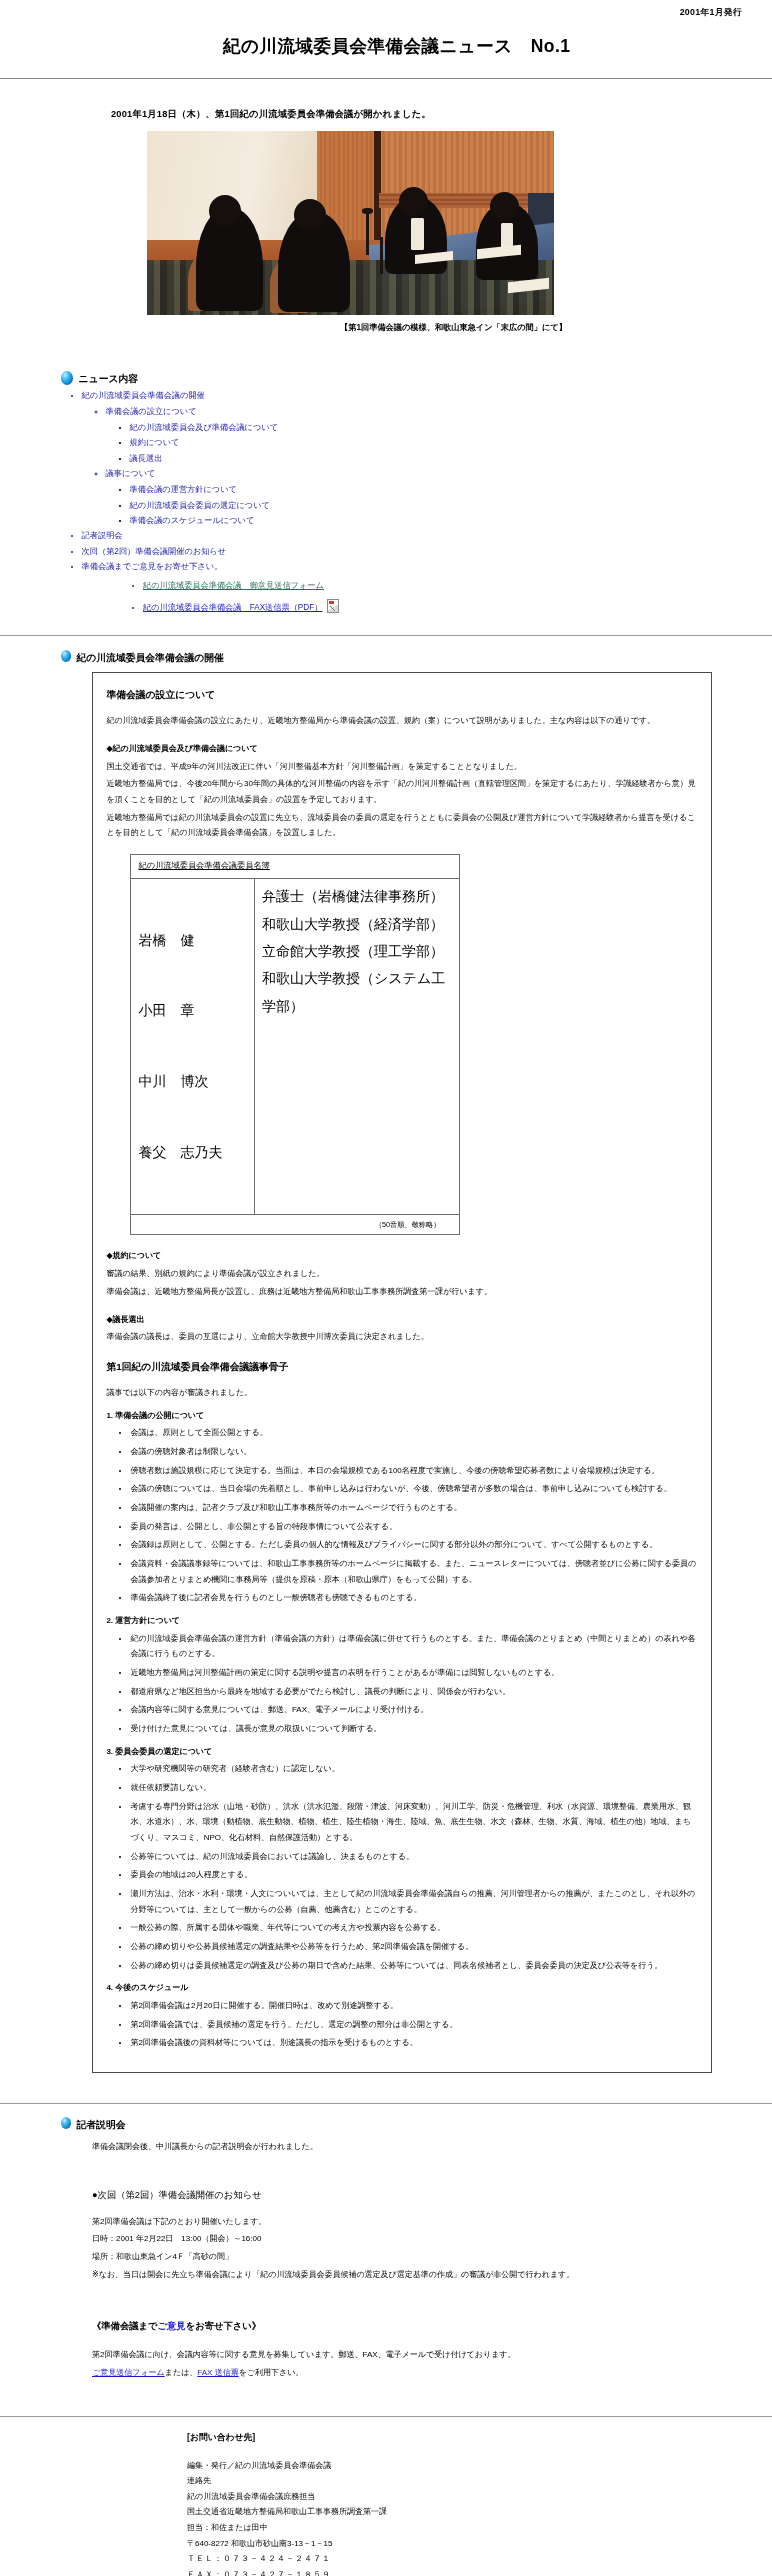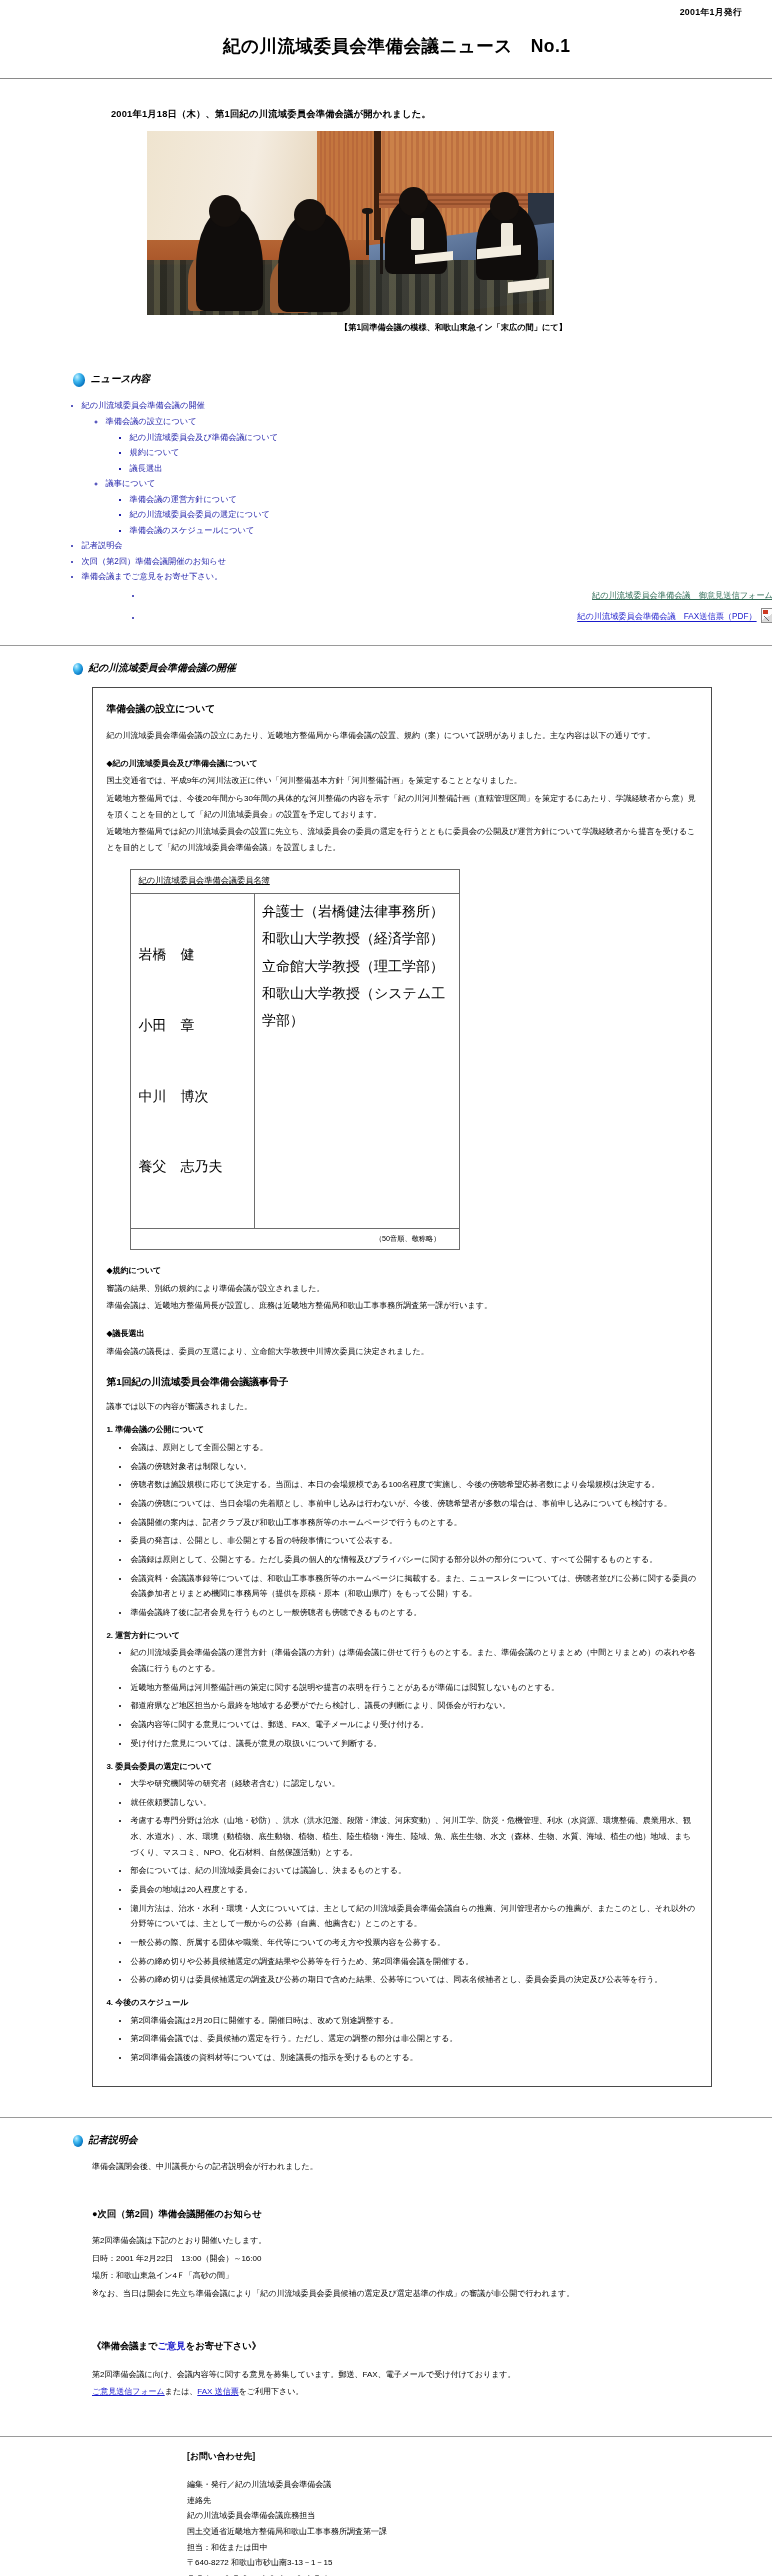--- a/index.html
+++ b/index.html
@@ -111,41 +111,40 @@
 
   .photo-caption{
     text-align:center;
     padding:7.2px 0 0 134px;
     font-size:8.2px;
     font-weight:bold;
   }
 
   
   .ball-heading{
-    display:flex;align-items:flex-end;gap:5.2px;
+    display:flex;align-items:flex-start;gap:5.2px;
     font-size:9.8px;font-weight:bold;
-    margin:12px;
-    font-style:italic;
+    margin:0;
   }
   .ball{
     width:12.4px;height:14px;flex:0 0 auto;border-radius:50%;
     background:radial-gradient(ellipse at 34% 28%,#bfefff 0%,#3fb7ef 34%,#0878c4 72%,#04396b 100%);
   }
   .ball.sm{width:10.3px;height:12px;}
 
   
   .toc{margin:37px 0 0 0;padding-left:61px;}
   .toc ul{margin:2.1px 0 0 0;padding-left:20.6px;list-style:disc;}
   .toc ul ul{list-style:circle;padding-left:24px;}
   .toc ul ul ul{list-style:square;padding-left:24px;}
   .toc li{color:#2222aa;font-size:8.2px;margin:1.5px 0;line-height:1.7;}
   .toc li > span{color:#2222aa;}
 
   .toc-links{margin:17.5px 0 0 0;padding-left:0;list-style:disc;}
-  .toc-links li{margin:5.2px 0;font-size:8.2px;text-align:right;}
+  .toc-links li{margin:5.2px 0;font-size:8.2px;}
   .lnk-green{color:#2e6b55;text-decoration:underline;}
   .lnk-blue{color:#1a1acc;text-decoration:underline;}
   .pdf-ico{
     display:inline-block;width:10.3px;height:12.4px;vertical-align:-3.1px;margin-left:4.1px;
     background:linear-gradient(150deg,#fdfdfd 0 58%,#dcdcdc 58% 100%);
     border:0.5px solid #8c8c8c;position:relative;
   }
   .pdf-ico:before{
     content:"";position:absolute;left:1px;top:1px;width:5.7px;height:3.6px;background:#cf3b22;
   }
@@ -195,21 +194,21 @@
   
   .agenda-title{font-size:9.8px;font-weight:bold;margin:14.4px 0 10.3px 0;}
   .agenda-lead{margin:0 0 5.2px 0;}
   .num-head{font-weight:bold;margin:9.3px 0 3.1px 0;font-size:8px;}
   .bul{margin:0 0 7.2px 0;padding-left:24px;list-style:disc;}
   .bul li{margin:3.1px 0;line-height:1.95;font-size:8px;}
 
   
   .plain-sec{padding-left:92px;padding-right:79px;}
   .plain-sec p{margin:0 0 2.1px 0;line-height:1.95;font-size:8px;}
-  .dot-head{font-size:9.3px;font-weight:bold;margin:0 0 11.3px 0;}
+  .dot-head{font-size:9.3px;font-weight:normal;margin:0 0 11.3px 0;}
   .opinion-head{
     font-size:9.3px;font-weight:bold;margin:0 0 13.4px 0;
   }
   .opinion-head .hl{color:#1a1acc;}
   .ln-blue{color:#1a1acc;}
 
   
   .contact{padding-left:147px;margin-left:40px;}
   .contact .ttl{font-size:8.8px;font-weight:bold;margin:0 0 13.4px 0;}
   .contact p{margin:0;line-height:1.95;font-size:8px;}
@@ -386,21 +385,21 @@
     </ul>
 
     <div class="num-head">
       <span>3.</span>
       <span>委員会委員の選定について</span>
     </div>
     <ul class="bul">
       <li>大学や研究機関等の研究者（経験者含む）に認定しない。</li>
       <li>就任依頼要請しない。</li>
       <li>考慮する専門分野は治水（山地・砂防）、洪水（洪水氾濫、段階・津波、河床変動）、河川工学、防災・危機管理、利水（水資源、環境整備、農業用水、観水、水道水）、水、環境（動植物、底生動物、植物、植生、陸生植物・海生、陸域、魚、底生生物、水文（森林、生物、水質、海域、植生の他）地域、まちづくり、マスコミ、NPO、化石材料、自然保護活動）とする。</li>
-      <li>部会については、紀の川流域委員会においては議論し、決まるものとする。</li>
+      <li>公募等については、紀の川流域委員会においては議論し、決まるものとする。</li>
       <li>委員会の地域は20人程度とする。</li>
       <li>瀬川方法は、治水・水利・環境・人文についいては、主として紀の川流域委員会準備会議自らの推薦、河川管理者からの推薦が、またこのとし、それ以外の分野等については、主として一般からの公募（自薦、他薦含む）とこのとする。</li>
       <li>一般公募の際、所属する団体や職業、年代等についての考え方や投票内容を公募する。</li>
       <li>公募の締め切りや公募員候補選定の調査結果や公募等を行うため、第2回準備会議を開催する。</li>
       <li>公募の締め切りは委員候補選定の調査及び公募の期日で含めた結果、公募等については、同表名候補者とし、委員会委員の決定及び公表等を行う。</li>
     </ul>
 
     <div class="num-head">
       <span>4.</span>
       <span>今後のスケジュール</span>

